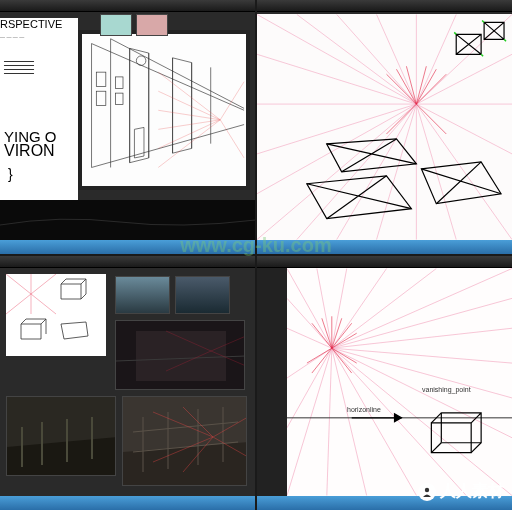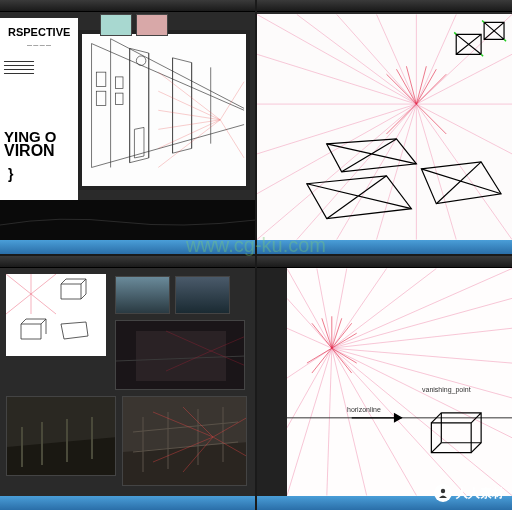--- a/index.html
+++ b/index.html
@@ -30,34 +30,32 @@
       border-bottom: 1px solid #000;
     }
     .canvas {
       background: #fff;
       position: relative;
       overflow: hidden;
     }
     .text-panel {
       position: absolute;
       background: #fff;
-      padding: 8px;
       font-size: 14px;
-      font-weight: bold;
+      font-weight: normal;
       color: #000;
-      text-align: center;
     }
     .watermark {
       position: absolute;
       top: 48%;
       left: 50%;
       transform: translate(-50%, -50%);
       font-size: 20px;
       color: rgba(120, 200, 120, 0.4);
-      font-weight: normal;
+      font-weight: bold;
       z-index: 100;
       pointer-events: none;
       white-space: nowrap;
     }
     .logo-overlay {
       position: absolute;
       bottom: 8px;
       right: 8px;
       display: flex;
       align-items: center;
@@ -68,21 +66,21 @@
       width: 18px;
       height: 18px;
       background: #fff;
       border-radius: 50%;
       display: flex;
       align-items: center;
       justify-content: center;
     }
     .logo-text {
       color: #fff;
-      font-size: 12px;
+      font-size: 16px;
       font-weight: bold;
     }
     .taskbar {
       position: absolute;
       bottom: 0;
       left: 0;
       right: 0;
       height: 14px;
       background: linear-gradient(#4a9ed8, #2a6ea8);
     }

